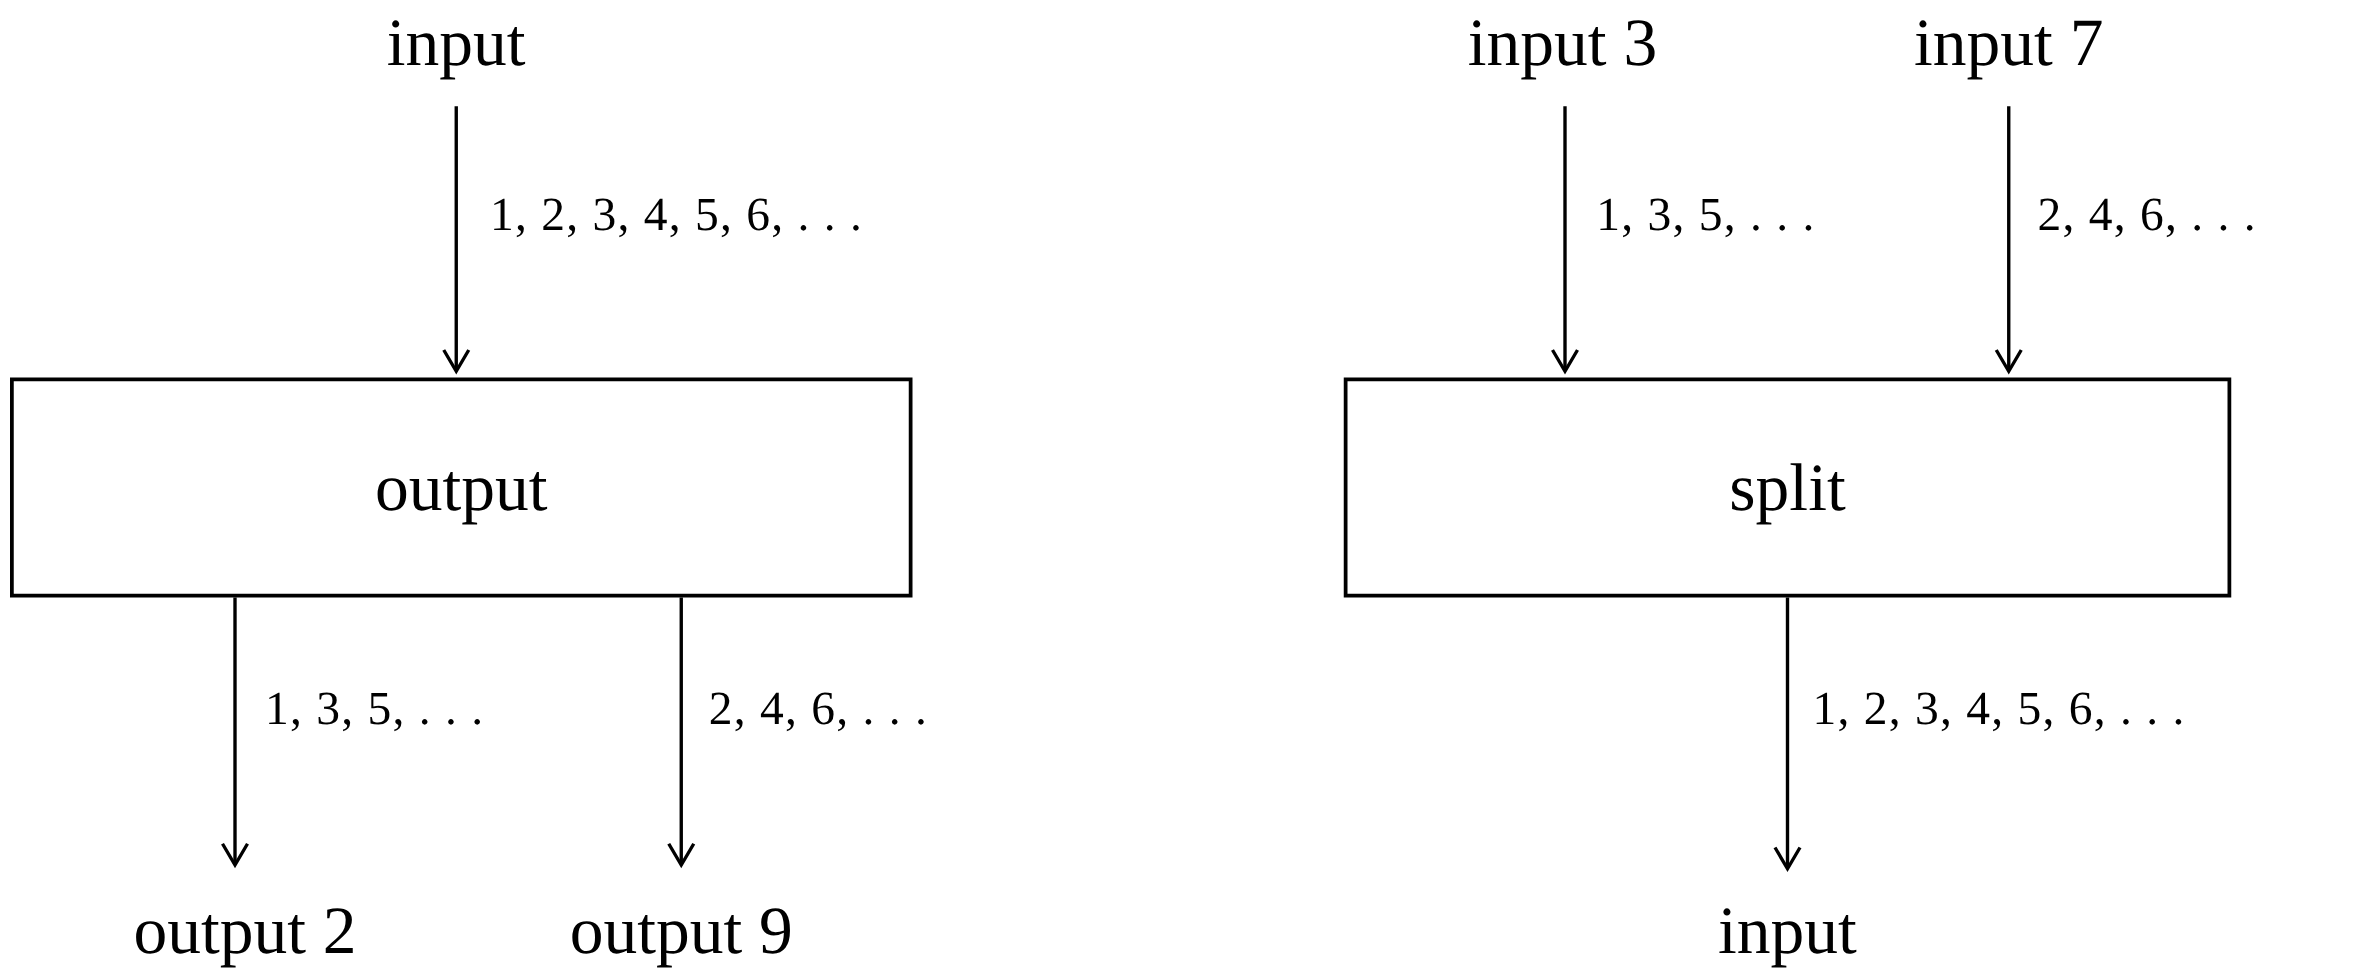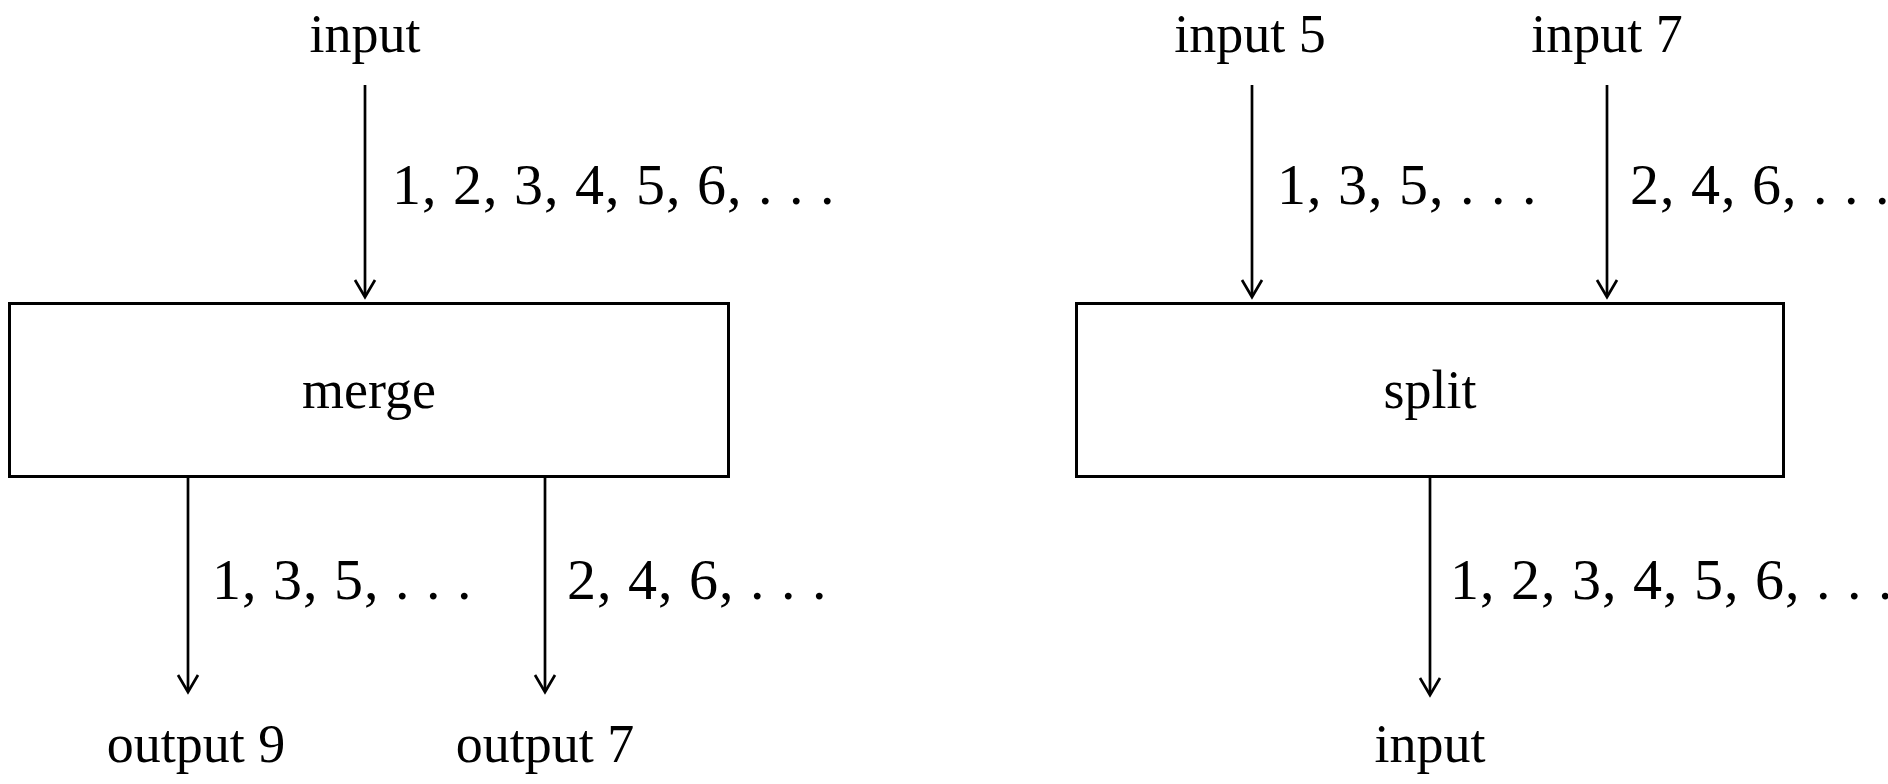--- a/index.html
+++ b/index.html
@@ -21,21 +21,21 @@
     position: absolute;
     font-size: 54px;
     line-height: 1.2;
     white-space: nowrap;
     color: var(--text);
   }
   .centered { transform: translateX(-50%); }
 
   .stream-label {
     position: absolute;
-    font-size: 58px;
+    font-size: 38px;
     line-height: 1.2;
     white-space: nowrap;
     letter-spacing: 1px;
     color: var(--text);
   }
 
   .node-box {
     position: absolute;
     border: 3px solid var(--line);
     background: var(--bg);
@@ -90,45 +90,45 @@
     <div class="word-label centered" id="split-input-label">input</div>
 
     <svg class="arrow" id="split-arrow-in" width="30" height="215" viewBox="0 0 30 215">
       <line x1="15" y1="0" x2="15" y2="211"></line>
       <polyline points="5,195 15,212 25,195"></polyline>
     </svg>
 
     <div class="stream-label" id="split-input-stream">1, 2, 3, 4, 5, 6, . . .</div>
 
     <div class="node-box" id="split-box">
-      <span class="box-label">merge</span>
+      <span class="box-label">output</span>
     </div>
 
     <svg class="arrow" id="split-arrow-out1" width="30" height="217" viewBox="0 0 30 217">
       <line x1="15" y1="0" x2="15" y2="213"></line>
       <polyline points="5,197 15,214 25,197"></polyline>
     </svg>
 
     <svg class="arrow" id="split-arrow-out2" width="30" height="217" viewBox="0 0 30 217">
       <line x1="15" y1="0" x2="15" y2="213"></line>
       <polyline points="5,197 15,214 25,197"></polyline>
     </svg>
 
     <div class="stream-label" id="split-out1-stream">1, 3, 5, . . .</div>
 
     <div class="stream-label" id="split-out2-stream">2, 4, 6, . . .</div>
 
-    <div class="word-label centered" id="split-output1-label">output 9</div>
+    <div class="word-label centered" id="split-output1-label">output 2</div>
 
-    <div class="word-label centered" id="split-output2-label">output 7</div>
+    <div class="word-label centered" id="split-output2-label">output 9</div>
   </div>
 
   <div>
 
-    <div class="word-label centered" id="merge-input1-label">input 5</div>
+    <div class="word-label centered" id="merge-input1-label">input 3</div>
 
     <div class="word-label centered" id="merge-input2-label">input 7</div>
 
     <svg class="arrow" id="merge-arrow-in1" width="30" height="215" viewBox="0 0 30 215">
       <line x1="15" y1="0" x2="15" y2="211"></line>
       <polyline points="5,195 15,212 25,195"></polyline>
     </svg>
 
     <svg class="arrow" id="merge-arrow-in2" width="30" height="215" viewBox="0 0 30 215">
       <line x1="15" y1="0" x2="15" y2="211"></line>

